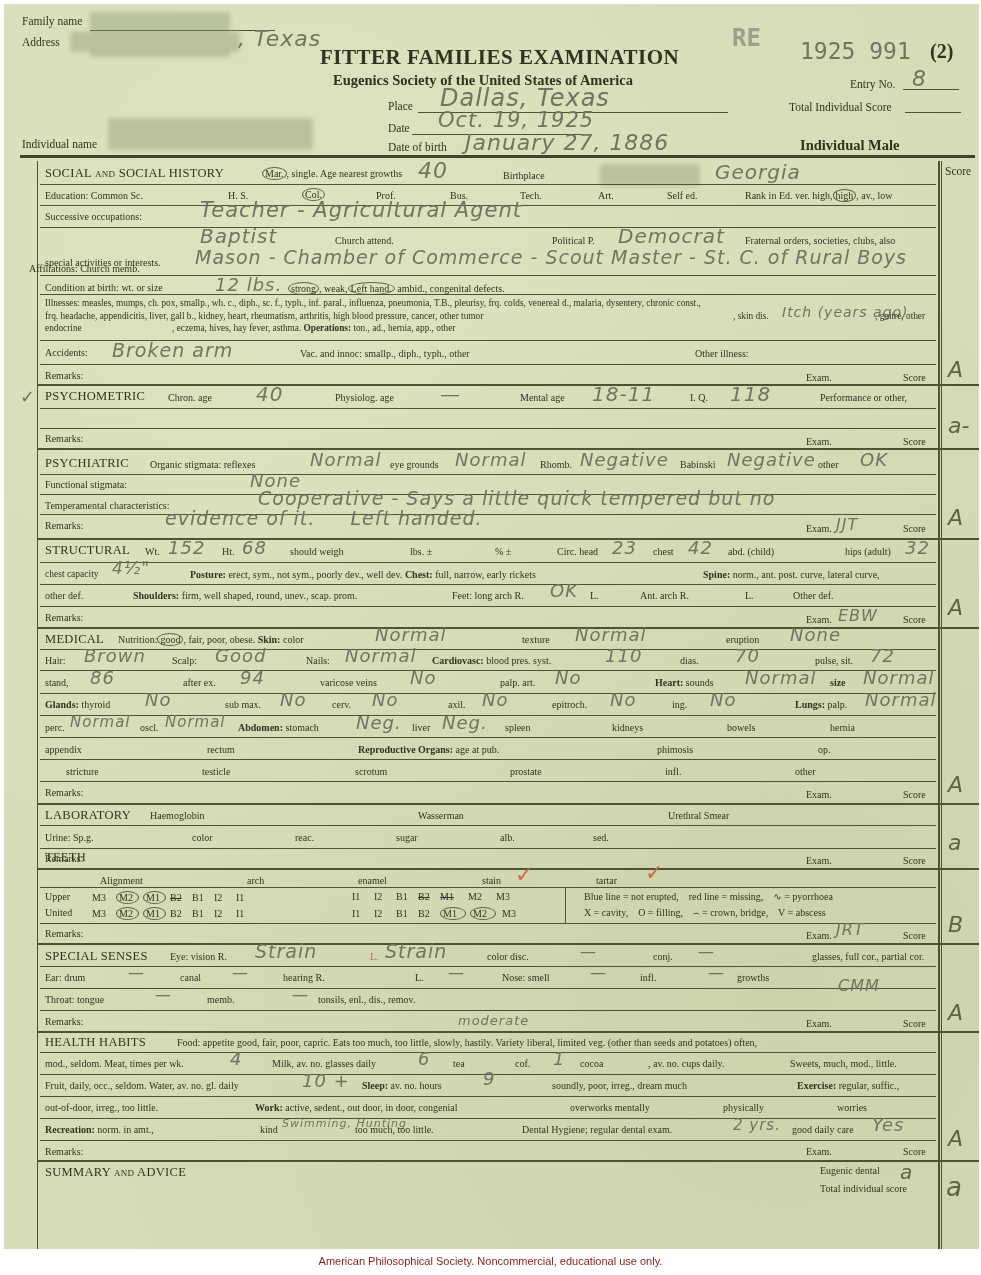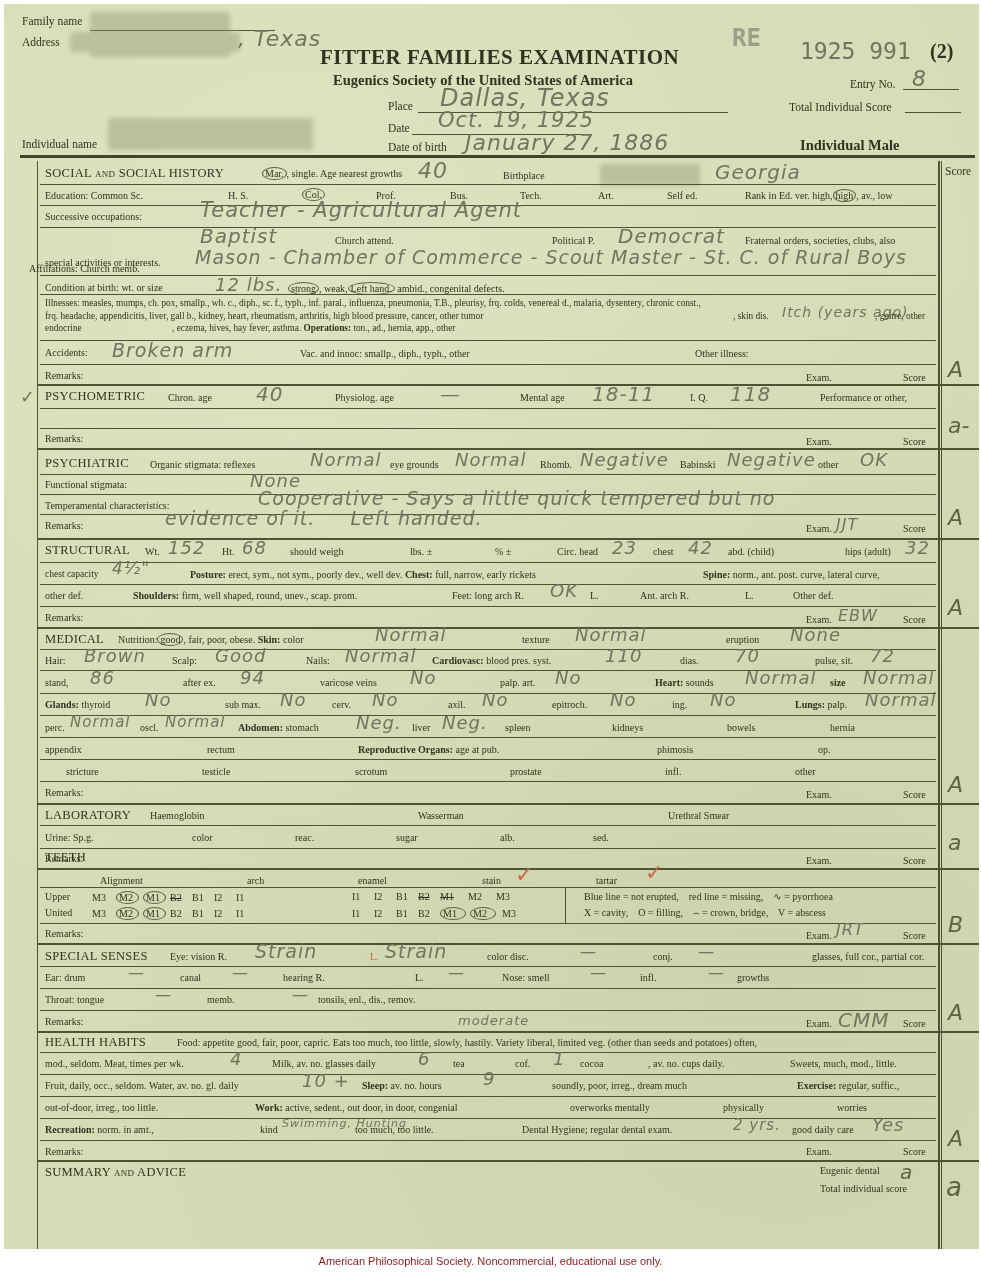--- a/index.html
+++ b/index.html
@@ -371,21 +371,21 @@
 <div class="abs small" style="left:737px;top:972px;">growths</div>
 <div class="hline" style="left:40px;top:988px;width:896px;"></div>
 <div class="abs small" style="left:45px;top:994px;">Throat: tongue</div>
 <div class="abs hand" style="left:155px;top:985px;font-size:16px;">—</div>
 <div class="abs small" style="left:207px;top:994px;">memb.</div>
 <div class="abs hand" style="left:292px;top:985px;font-size:16px;">—</div>
 <div class="abs small" style="left:318px;top:994px;">tonsils, enl., dis., remov.</div>
 <div class="hline" style="left:40px;top:1010px;width:896px;"></div>
 <div class="abs small" style="left:45px;top:1016px;">Remarks:</div>
 <div class="abs small" style="left:806px;top:1018px;">Exam.</div>
-<div class="abs hand" style="left:838px;top:1008px;font-size:20px;text-align:center;">CMM</div>
+<div class="abs hand" style="left:838px;top:976px;font-size:16px;text-align:center;">CMM</div>
 <div class="abs small" style="left:903px;top:1018px;">Score</div>
 <div class="abs score" style="left:948px;top:1000px;">A</div>
 <div class="hline" style="left:38px;top:1031px;width:941px;height:2px;"></div>
 
 <div class="abs hand" style="left:458px;top:1013px;font-size:13px;">moderate</div>
 <div class="abs sec" style="left:45px;top:1035px;">HEALTH HABITS</div>
 <div class="abs" style="left:177px;top:1037px;font-size:10px;">Food: appetite good, fair, poor, capric. Eats too much, too little, slowly, hastily. Variety liberal, limited veg. (other than seeds and potatoes) often,</div>
 <div class="hline" style="left:40px;top:1052px;width:896px;"></div>
 <div class="abs small" style="left:45px;top:1058px;">mod., seldom. Meat, times per wk.</div>
 <div class="abs hand" style="left:230px;top:1048px;font-size:18px;">4</div>

